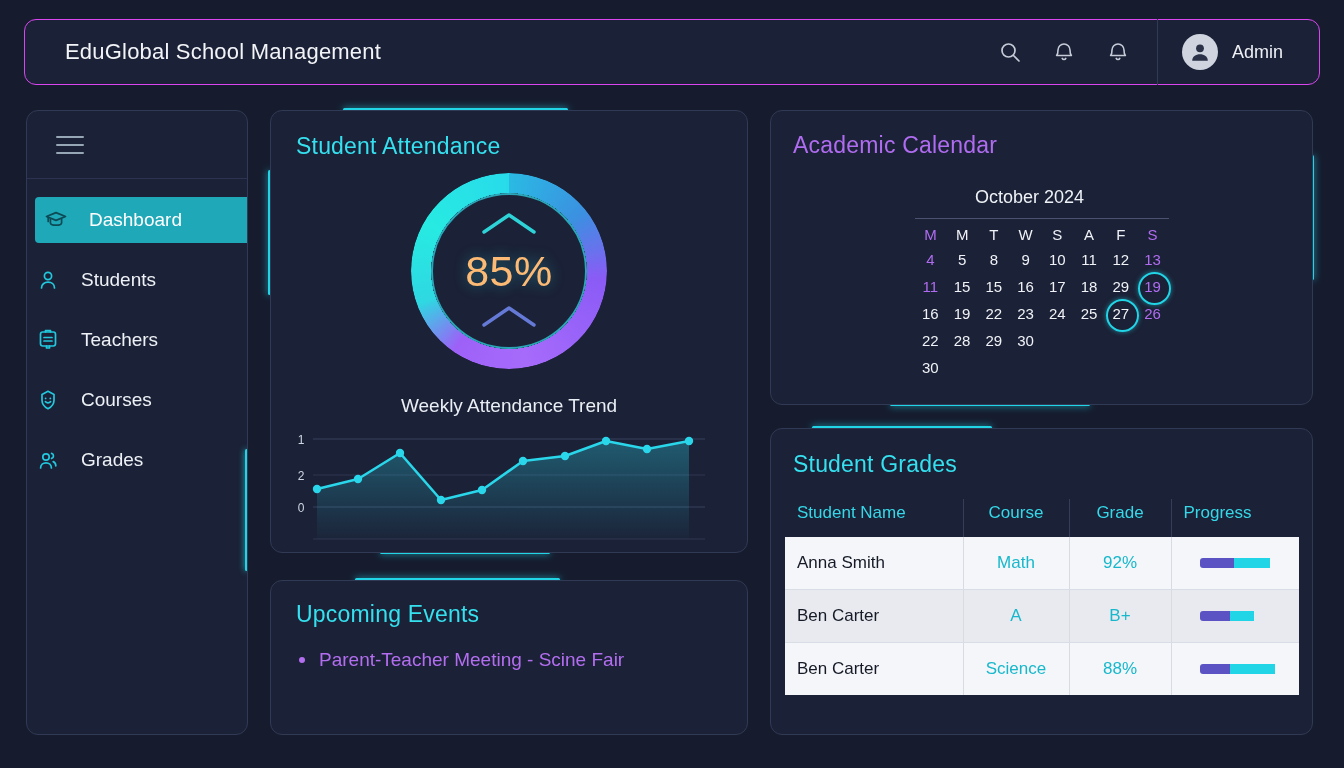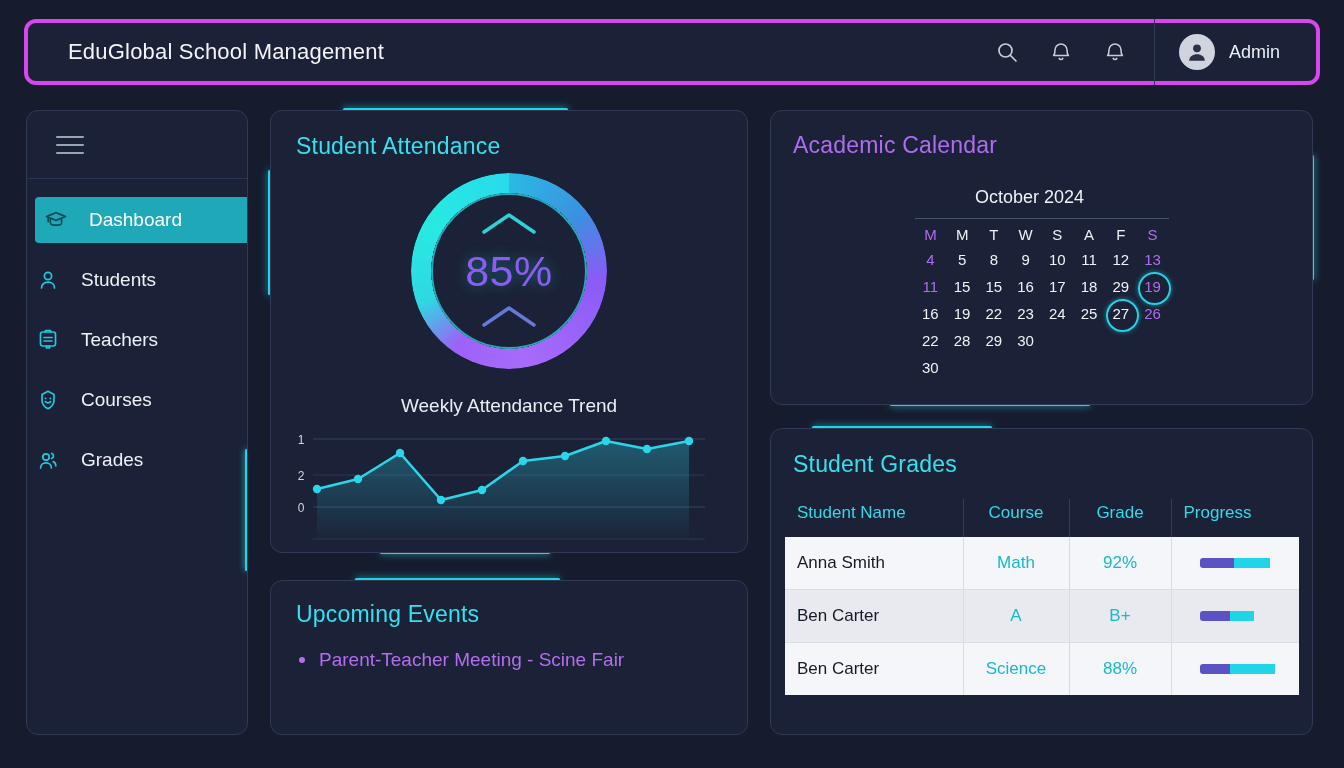--- a/index.html
+++ b/index.html
@@ -18,21 +18,21 @@
     height: 768px;
     background: #161c2e;
   }
 
   
   .header {
     position: absolute;
     left: 24px; top: 19px;
     width: 1296px; height: 66px;
     background: #1b2136;
-    border: 4px solid #d946ef;
+    border: 1px solid #d946ef;
     border-radius: 12px;
     display: flex;
     align-items: center;
   }
   .header-title {
     font-size: 22px;
     color: #f2f4f8;
     margin-left: 40px;
     letter-spacing: .2px;
     white-space: nowrap;
@@ -178,21 +178,21 @@
   .donut-center {
     position: absolute; inset: 0;
     display: flex; flex-direction: column;
     align-items: center; justify-content: center;
     gap: 2px;
   }
   .chev { color: #2fdde0; opacity: .95; }
   .chev.lower { color: #6a7fe0; }
   .donut-value {
     font-size: 43px;
-    color: #8b5cf6;
+    color: #fdba74;
     font-weight: 400;
     letter-spacing: .5px;
     text-shadow: 0 0 14px rgba(47,224,232,.4);
     line-height: 1;
     margin: 8px 0;
   }
 
   .trend-title {
     position: absolute;
     left: 0; right: 0; top: 284px;

